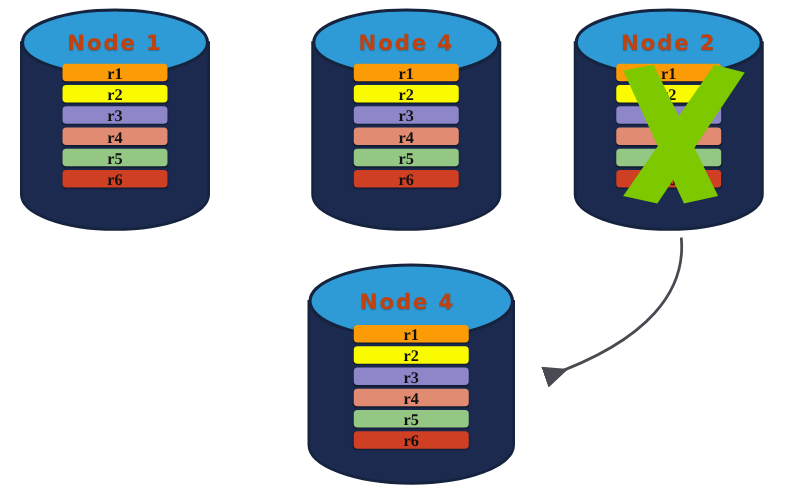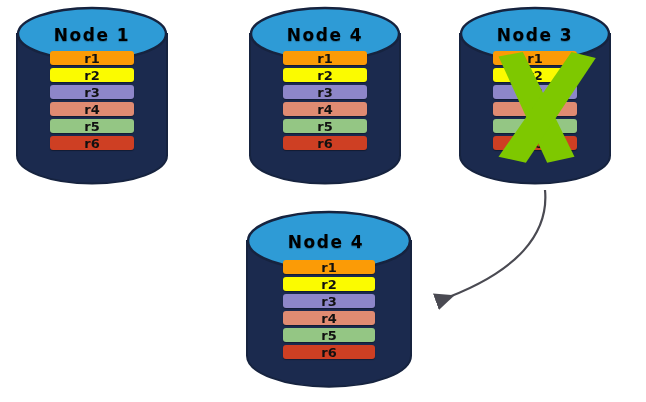--- a/index.html
+++ b/index.html
@@ -22,21 +22,21 @@
     position: absolute;
     left: 0;
     top: 0;
     overflow: visible;
   }
   .node-title {
     position: absolute;
     left: 0;
     width: 100%;
     text-align: center;
-    color: #000000;
+    color: #c2410c;
     font-weight: bold;
     font-size: 17px;
     letter-spacing: 1.5px;
     text-shadow: 0 1px 1px rgba(0,0,0,0.25);
     pointer-events: none;
   }
   .rows {
     position: absolute;
     display: flex;
     flex-direction: column;
@@ -45,20 +45,21 @@
     position: relative;
     border-radius: 3px;
     box-shadow: 0 1px 1px rgba(0,0,0,0.35);
     display: flex;
     align-items: center;
     justify-content: center;
     color: #111111;
     font-weight: bold;
     font-size: 13px;
     line-height: 1;
+    font-family: Liberation Serif, serif;
   }
   .xmark {
     position: absolute;
     pointer-events: none;
   }
   .arrow-layer {
     position: absolute;
     left: 0;
     top: 0;
     width: 646px;
@@ -124,21 +125,21 @@
           <div class="row" style="background: rgb(206, 63, 35); height: 14px;">
             <span>r6</span>
           </div>
         </div>
       </div>
       <div class="node" style="left: 459px; top: 6px; width: 152px; height: 186px;">
         <svg width="152" height="186">
           <path d="M 1 28 L 1 149.6 A 75 28 0 0 0 151 149.6 L 151 28 Z" fill="#1B2A4E" stroke="#16233f" stroke-width="2"></path>
           <ellipse cx="76" cy="28" rx="74" ry="26" fill="#2E9BD6" stroke="#16233f" stroke-width="2.5"></ellipse>
         </svg>
-        <div class="node-title" style="top: 19px;">Node 3</div>
+        <div class="node-title" style="top: 19px;">Node 2</div>
         <div class="rows" style="left: 34px; width: 84px; top: 45.36px; gap: 3px;">
           <div class="row" style="background: rgb(251, 155, 6); height: 14px;">
             <span>r1</span>
           </div>
           <div class="row" style="background: rgb(251, 251, 0); height: 14px;">
             <span>r2</span>
           </div>
           <div class="row" style="background: rgb(141, 134, 201); height: 14px;">
             <span>r3</span>
           </div>

